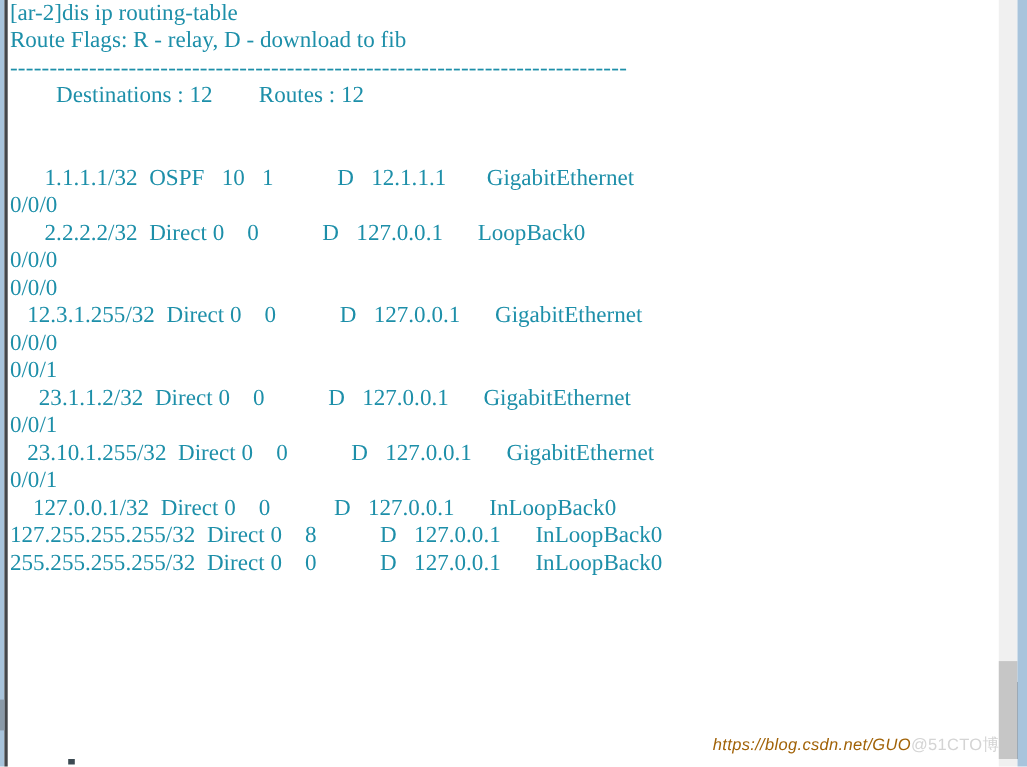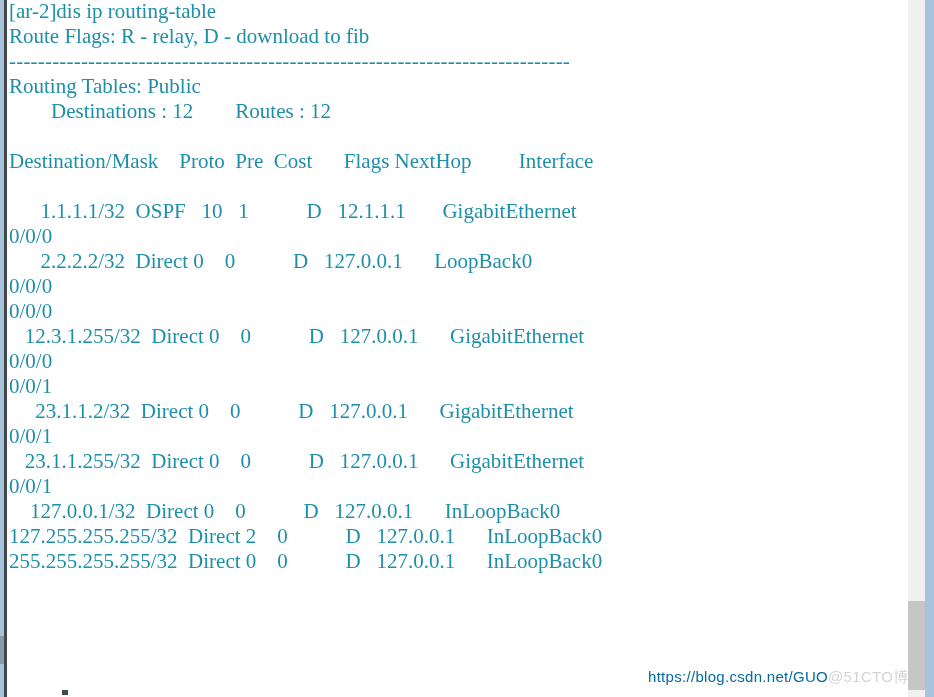--- a/index.html
+++ b/index.html
@@ -112,21 +112,21 @@
     position: absolute;
     left: 648px;
     top: 668px;
     font-family: "Liberation Sans", "DejaVu Sans", sans-serif;
     font-size: 15px;
     color: #d9d9d9;
     white-space: nowrap;
     letter-spacing: 0.3px;
     user-select: none;
   }
-  .watermark .wm-site { color: #0369a1; }
+  .watermark .wm-site { color: #a16207; font-style: italic; }
   .watermark .wm-tag  { color: #d4d4d4; }
 
   .cut-glyph {
     position: absolute;
     left: 62px;
     top: 690px;
     width: 6px;
     height: 5px;
     background: #3c4a52;
   }
@@ -137,48 +137,46 @@
 <div id="screenshot">
 
   <div class="gutter-blue"></div>
   <div class="gutter-rule"></div>
   <div class="gutter-thumb"></div>
 
   <div class="console">
     <div class="line">[ar-2]dis ip routing-table</div>
     <div class="line">Route Flags: R - relay, D - download to fib</div>
     <div class="rule-line">------------------------------------------------------------------------------</div>
-    <div class="line">Routing Tables: Public</div>
     <div class="line">        Destinations : 12        Routes : 12</div>
     <div class="line blank"> </div>
-    <div class="line">Destination/Mask    Proto  Pre  Cost      Flags NextHop         Interface</div>
     <div class="line blank"> </div>
 
     <div class="line">      1.1.1.1/32  OSPF   10   1           D   12.1.1.1       GigabitEthernet</div>
     <div class="line">0/0/0</div>
 
     <div class="line">      2.2.2.2/32  Direct 0    0           D   127.0.0.1      LoopBack0</div>
 
     <div class="line">0/0/0</div>
 
     <div class="line">0/0/0</div>
 
     <div class="line">   12.3.1.255/32  Direct 0    0           D   127.0.0.1      GigabitEthernet</div>
     <div class="line">0/0/0</div>
 
     <div class="line">0/0/1</div>
 
     <div class="line">     23.1.1.2/32  Direct 0    0           D   127.0.0.1      GigabitEthernet</div>
     <div class="line">0/0/1</div>
 
-    <div class="line">   23.1.1.255/32  Direct 0    0           D   127.0.0.1      GigabitEthernet</div>
+    <div class="line">   23.10.1.255/32  Direct 0    0           D   127.0.0.1      GigabitEthernet</div>
     <div class="line">0/0/1</div>
 
     <div class="line">    127.0.0.1/32  Direct 0    0           D   127.0.0.1      InLoopBack0</div>
-    <div class="line">127.255.255.255/32  Direct 2    0           D   127.0.0.1      InLoopBack0</div>
+    <div class="line">127.255.255.255/32  Direct 0    8           D   127.0.0.1      InLoopBack0</div>
     <div class="line">255.255.255.255/32  Direct 0    0           D   127.0.0.1      InLoopBack0</div>
   </div>
 
   <div class="cut-glyph"></div>
 
   <div class="watermark">
     <span class="wm-site">https://blog.csdn.net/GUO</span><span class="wm-tag">@51CTO博客</span>
   </div>
 
   <div class="sb-track"></div>

